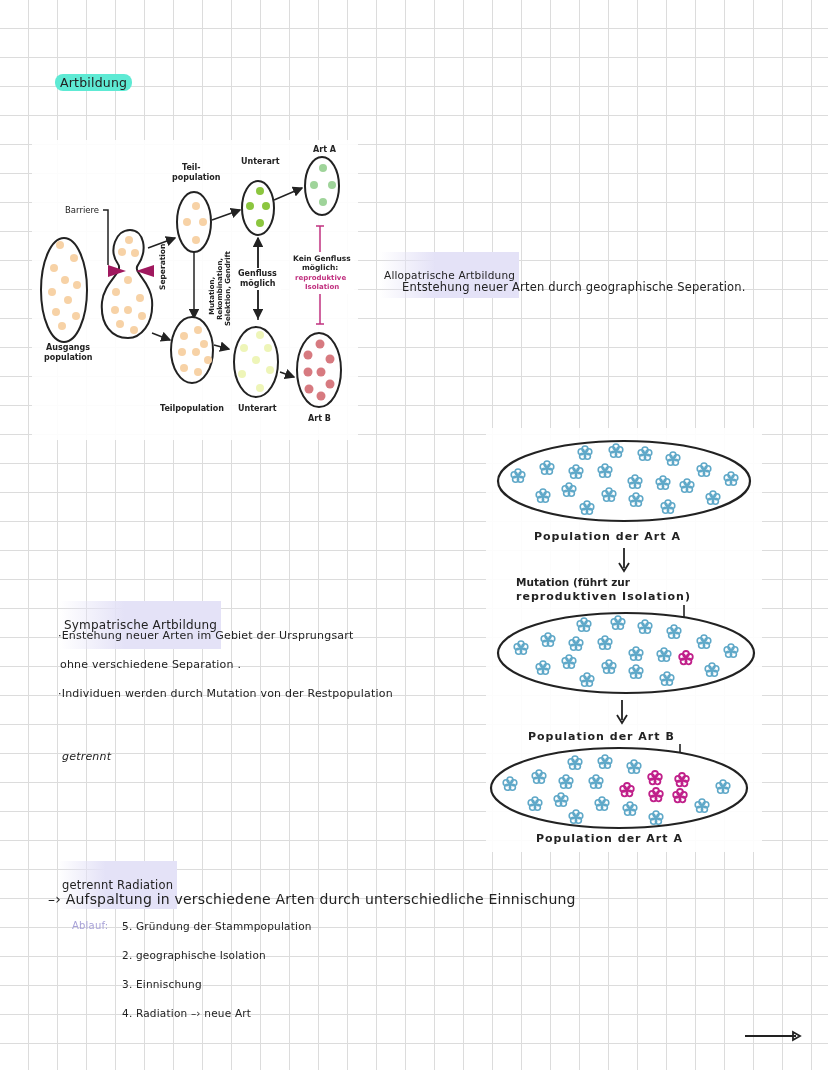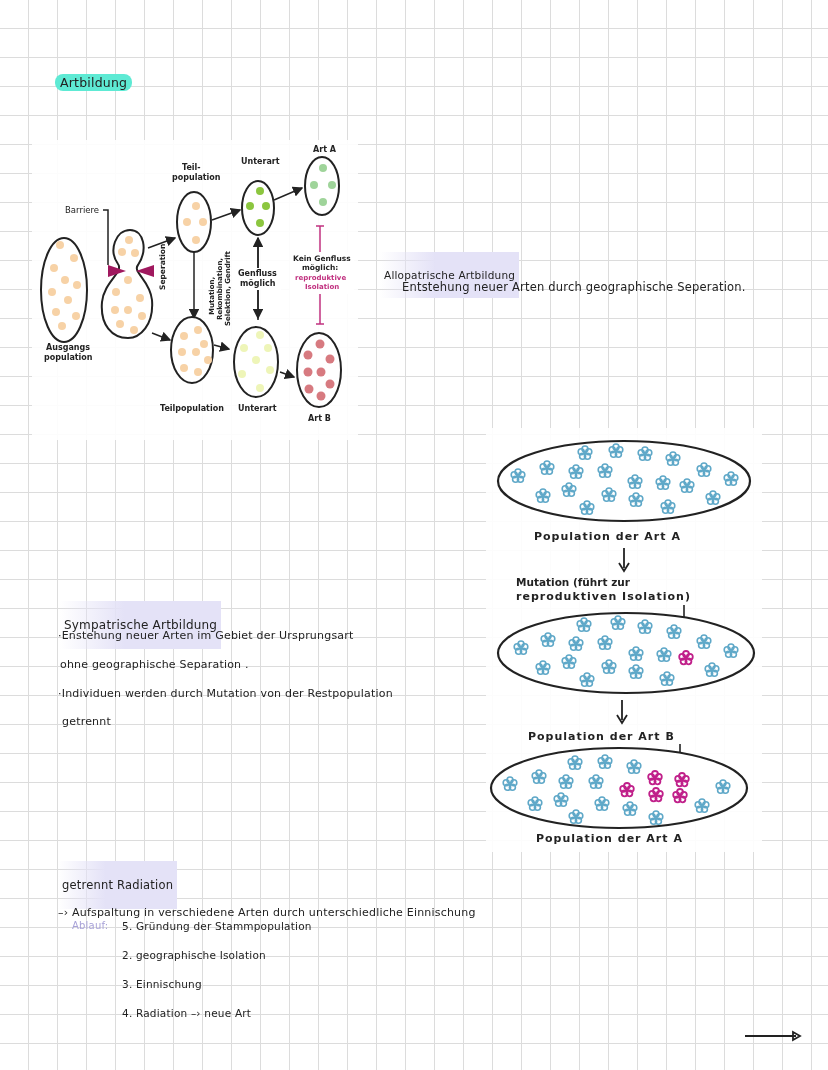--- a/index.html
+++ b/index.html
@@ -166,23 +166,23 @@
       </g>
     <text x="276" y="281" font-size="8" font-weight="bold" fill="#222">Art B</text>
   </svg>
 </div>
 
 <div class="abs txt hl-soft" style="left:380px;top:252px;font-size:10.5px;">Allopatrische Artbildung</div>
 <div class="abs txt" style="left:382px;top:280px;font-size:11.5px;margin-left:20px;">Entstehung neuer Arten durch geographische Seperation.</div>
 
 <div class="abs txt hl-soft" style="left:60px;top:601px;font-size:12px;">Sympatrische Artbildung</div>
 <div class="abs txt" style="left:58px;top:629px;">·Enstehung neuer Arten  im Gebiet der  Ursprungsart</div>
-<div class="abs txt" style="left:60px;top:658px;">ohne geographische Separation .</div>
+<div class="abs txt" style="left:60px;top:658px;">ohne verschiedene Separation .</div>
 <div class="abs txt" style="left:58px;top:687px;font-size:11px;">·Individuen werden durch Mutation von der Restpopulation</div>
-<div class="abs txt" style="left:62px;top:715px;">getrennt</div>
+<div class="abs txt" style="left:62px;top:750px;font-style:italic;">getrennt</div>
 
 <div class="abs panel" style="left:486px;top:428px;width:276px;height:424px;">
   <svg width="276" height="424" viewBox="0 0 276 424">
     <defs>
       <g id="fb">
         <circle cx="0" cy="-4" r="3" fill="none" stroke="#5fa8c8" stroke-width="1.6"></circle>
         <circle cx="3.8" cy="-1.2" r="3" fill="none" stroke="#5fa8c8" stroke-width="1.6"></circle>
         <circle cx="2.4" cy="3.3" r="3" fill="none" stroke="#5fa8c8" stroke-width="1.6"></circle>
         <circle cx="-2.4" cy="3.3" r="3" fill="none" stroke="#5fa8c8" stroke-width="1.6"></circle>
         <circle cx="-3.8" cy="-1.2" r="3" fill="none" stroke="#5fa8c8" stroke-width="1.6"></circle>
@@ -277,21 +277,21 @@
         <use href="#fp" x="169" y="350"></use>
         <use href="#fp" x="170" y="367"></use>
         <use href="#fp" x="196" y="352"></use>
         <use href="#fp" x="194" y="368"></use>
     </g>
     <text x="50" y="414" font-size="11" font-weight="bold" letter-spacing="1" fill="#222">Population  der  Art  A</text>
   </svg>
 </div>
 
 <div class="abs txt hl-soft" style="left:58px;top:861px;font-size:11.5px;">getrennt Radiation</div>
-<div class="abs txt" style="left:58px;top:891px;font-size:11px;margin-top:15px;">–› Aufspaltung in verschiedene Arten durch unterschiedliche Einnischung</div>
+<div class="abs txt" style="left:48px;top:891px;font-size:14px;">–› Aufspaltung in verschiedene Arten durch unterschiedliche Einnischung</div>
 <div class="abs txt" style="left:72px;top:920px;font-size:10px;color:#a8a2d8;">Ablauf:</div>
 <div class="abs txt" style="left:122px;top:920px;font-size:10.5px;">5. Gründung der Stammpopulation</div>
 <div class="abs txt" style="left:122px;top:949px;font-size:10.5px;">2. geographische Isolation</div>
 <div class="abs txt" style="left:122px;top:978px;font-size:10.5px;">3. Einnischung</div>
 <div class="abs txt" style="left:122px;top:1007px;font-size:10.5px;">4. Radiation –› neue  Art</div>
 
 <div class="abs" style="left:744px;top:1028px;width:58px;height:14px;">
   <svg width="58" height="14" viewBox="0 0 58 14">
     <line x1="1" y1="7" x2="52" y2="7" stroke="#222" stroke-width="1.8"></line>
     <path d="M49,3 L56,7 L49,11 Z" fill="none" stroke="#222" stroke-width="1.8"></path>

